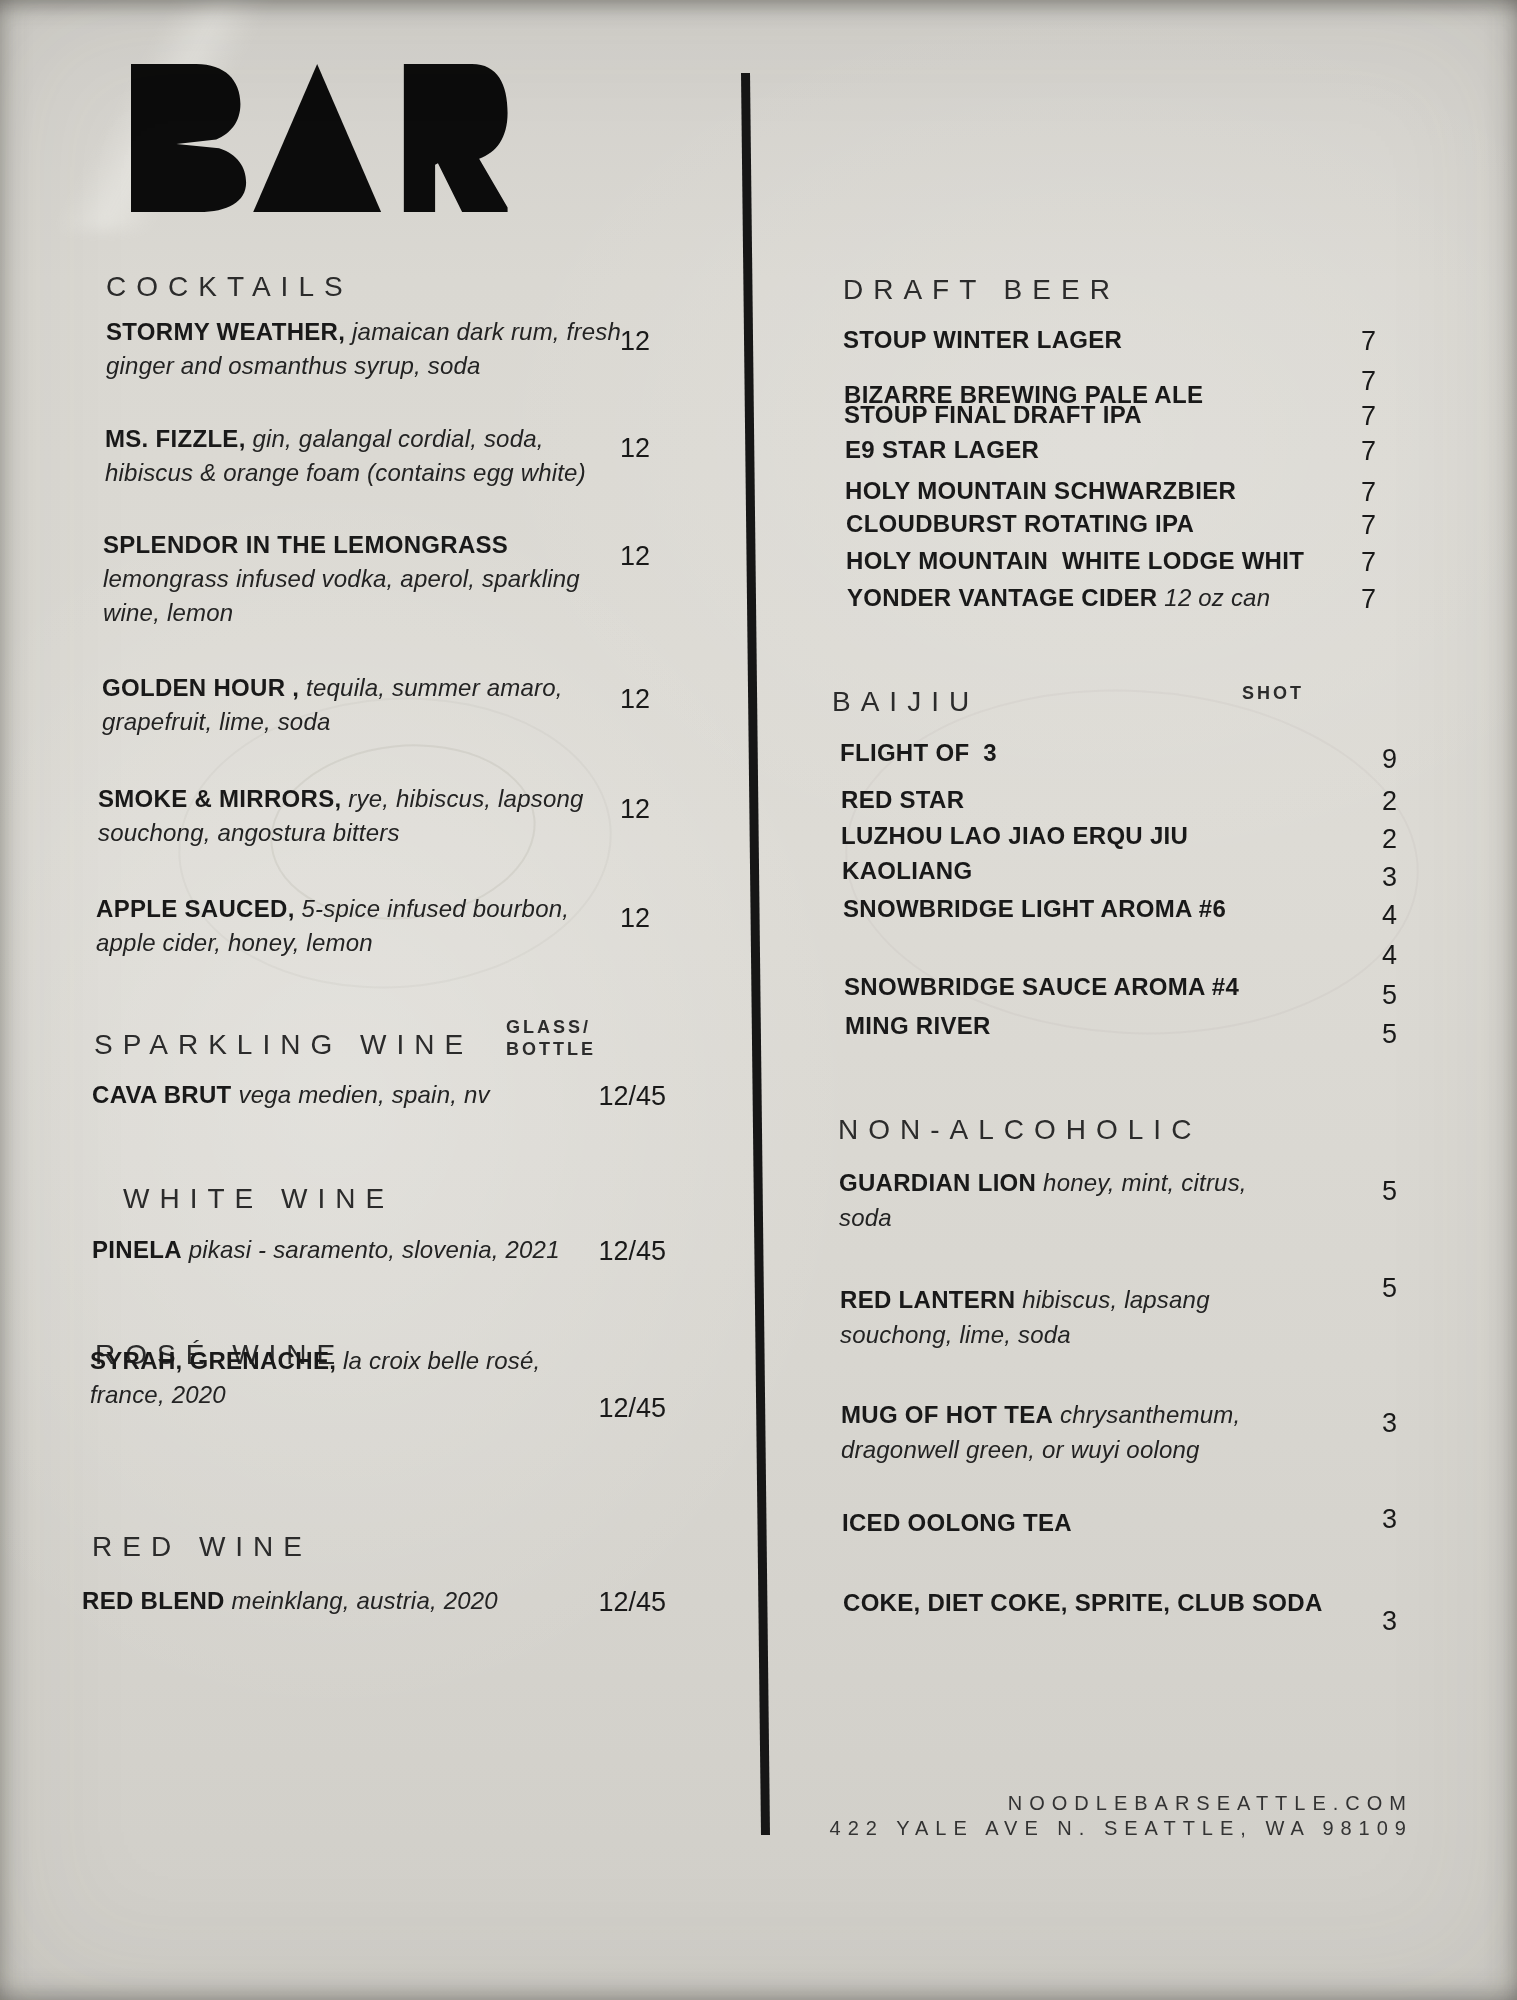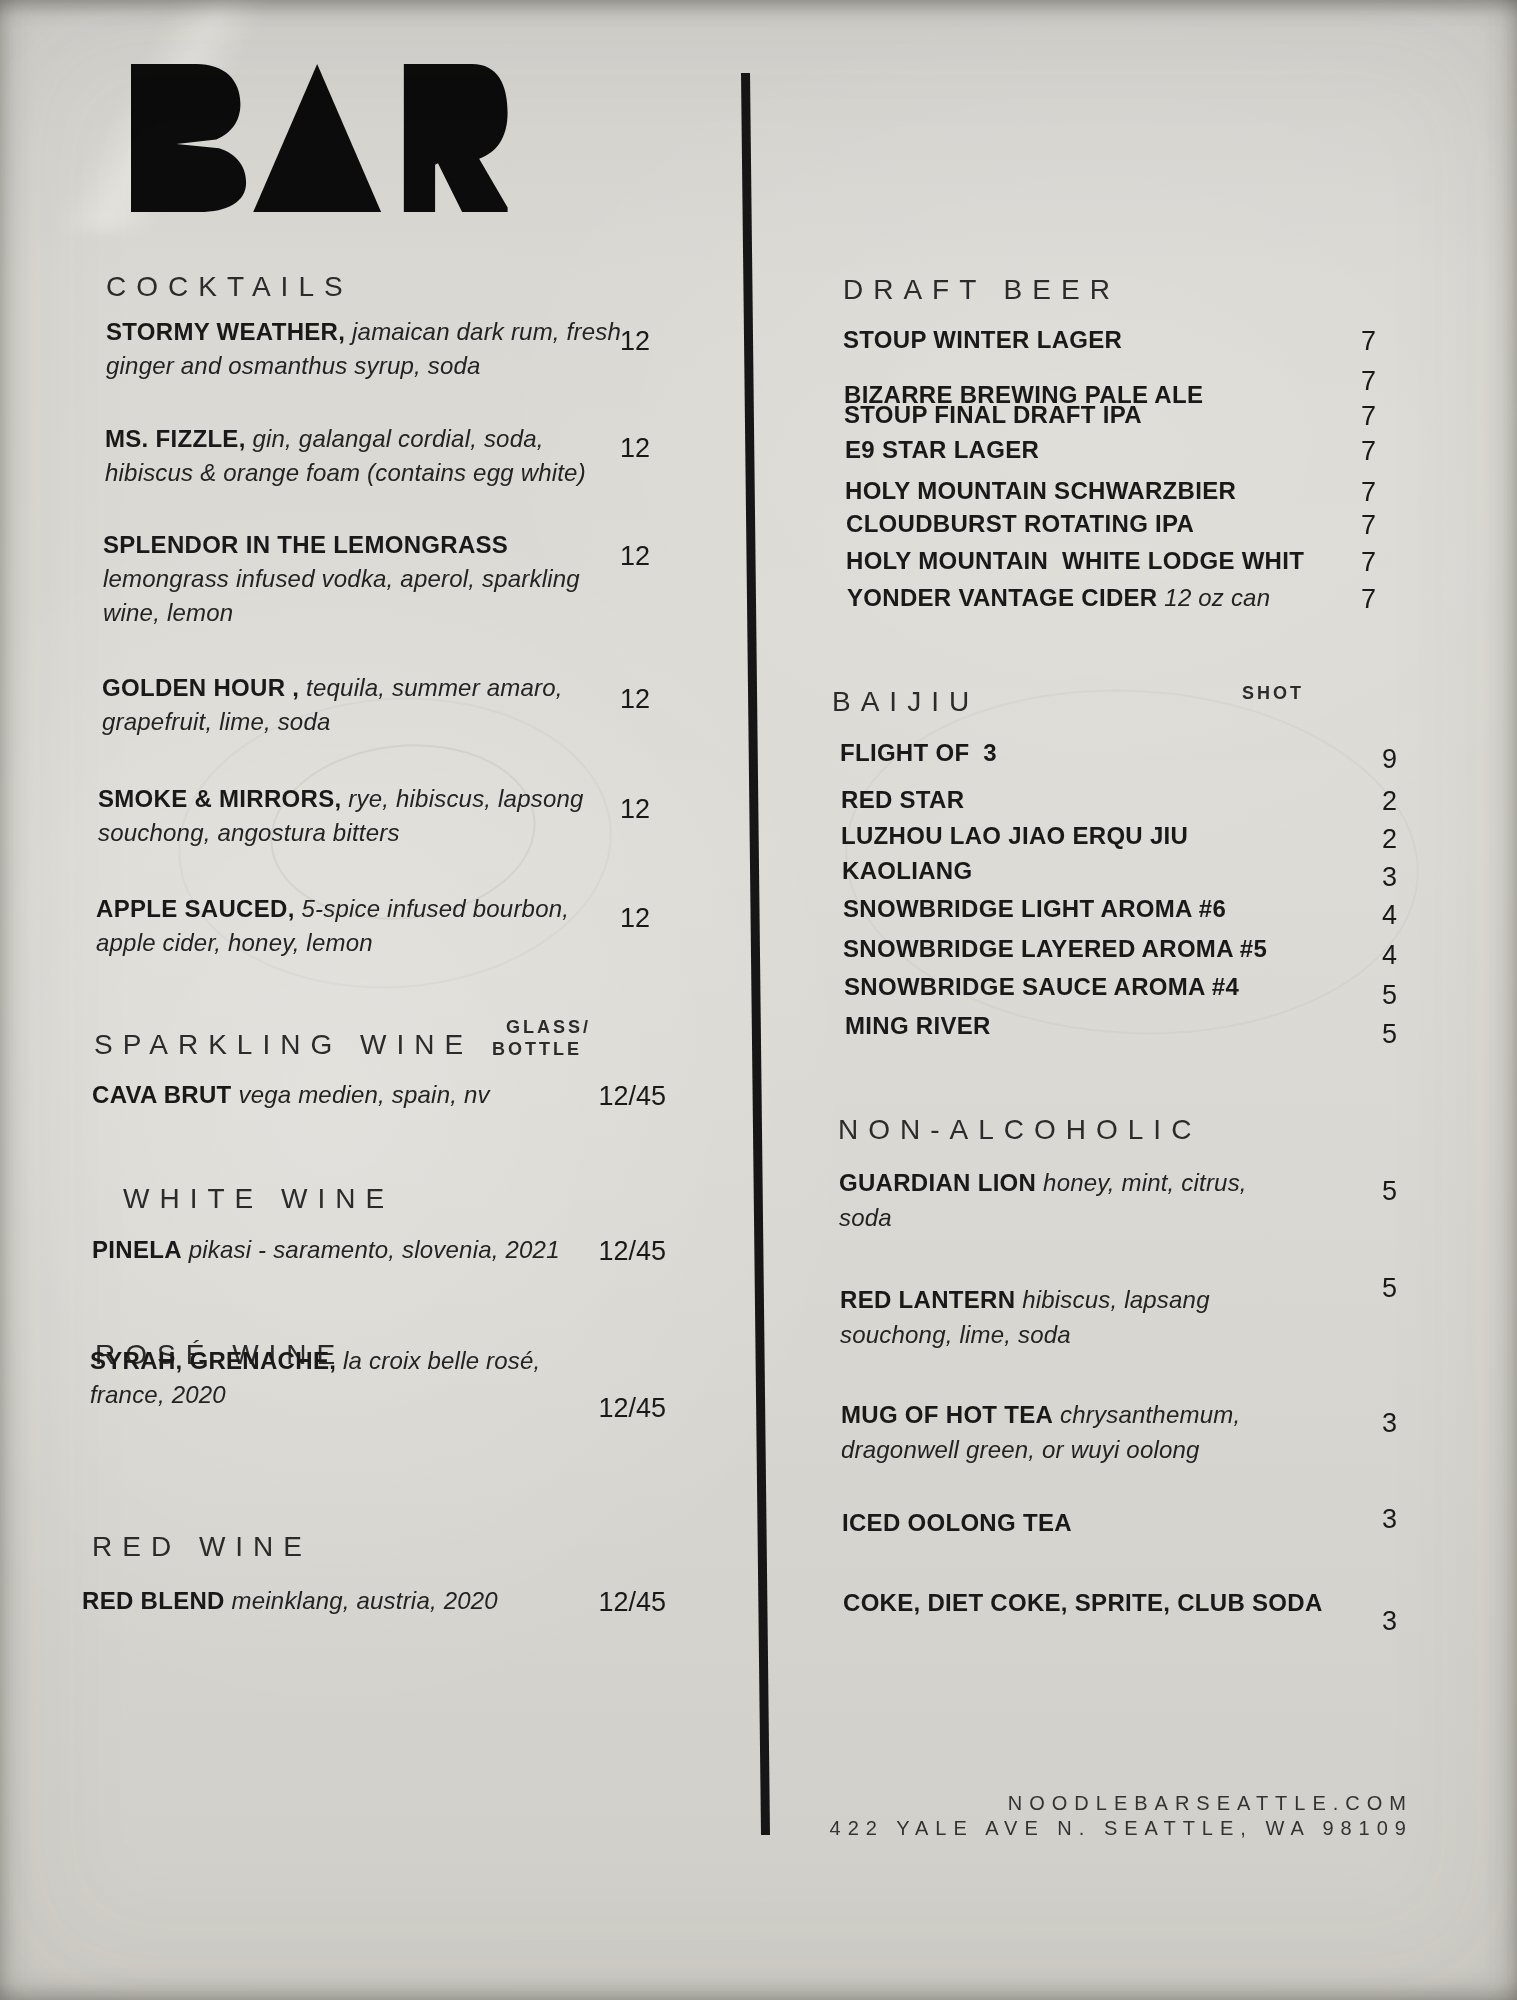--- a/index.html
+++ b/index.html
@@ -124,21 +124,21 @@
   </div>
   <div class="pr" style="left:530px; top:795px;">12</div>
 
   <div class="it" style="left:96px; top:892px; width:520px;">
     <span class="nm">APPLE SAUCED,</span><span class="ds"> 5-spice infused bourbon, apple cider, honey, lemon</span>
   </div>
   <div class="pr" style="left:530px; top:904px;">12</div>
 
   <div class="h1" style="left:94px; top:1028px;">SPARKLING WINE</div>
   <div class="lbl" style="left:506px; top:1016px;">GLASS/</div>
-  <div class="lbl" style="left:492px; top:1038px;">BOTTLE</div>
+  <div class="lbl" style="left:506px; top:1038px;">BOTTLE</div>
   <div class="it" style="left:92px; top:1078px; width:520px;">
     <span class="nm">CAVA BRUT</span><span class="ds"> vega medien, spain, nv</span>
   </div>
   <div class="pr" style="left:546px; top:1082px;">12/45</div>
 
   <div class="h1" style="left:95px; top:1182px;margin-left:28px;">WHITE WINE</div>
   <div class="it" style="left:92px; top:1233px; width:520px;">
     <span class="nm">PINELA</span><span class="ds"> pikasi - saramento, slovenia, 2021</span>
   </div>
   <div class="pr" style="left:546px; top:1237px;">12/45</div>
@@ -192,21 +192,20 @@
 
   <div class="row" style="left:841px; top:821px;"><span>LUZHOU LAO JIAO ERQU JIU</span></div>
   <div class="pr" style="left:1277px; top:825px;">2</div>
 
   <div class="row" style="left:842px; top:856px;"><span>KAOLIANG</span></div>
   <div class="pr" style="left:1277px; top:863px;">3</div>
 
   <div class="row" style="left:843px; top:894px;"><span>SNOWBRIDGE LIGHT AROMA #6</span></div>
   <div class="pr" style="left:1277px; top:901px;">4</div>
 
-  <div class="row" style="left:843px; top:934px;"><span>SNOWBRIDGE LAYERED AROMA #5</span></div>
   <div class="pr" style="left:1277px; top:941px;">4</div>
 
   <div class="row" style="left:844px; top:972px;"><span>SNOWBRIDGE SAUCE AROMA #4</span></div>
   <div class="pr" style="left:1277px; top:981px;">5</div>
 
   <div class="row" style="left:845px; top:1011px;"><span>MING RIVER</span></div>
   <div class="pr" style="left:1277px; top:1020px;">5</div>
 
   <div class="h1" style="left:838px; top:1113px;">NON-ALCOHOLIC</div>
 

